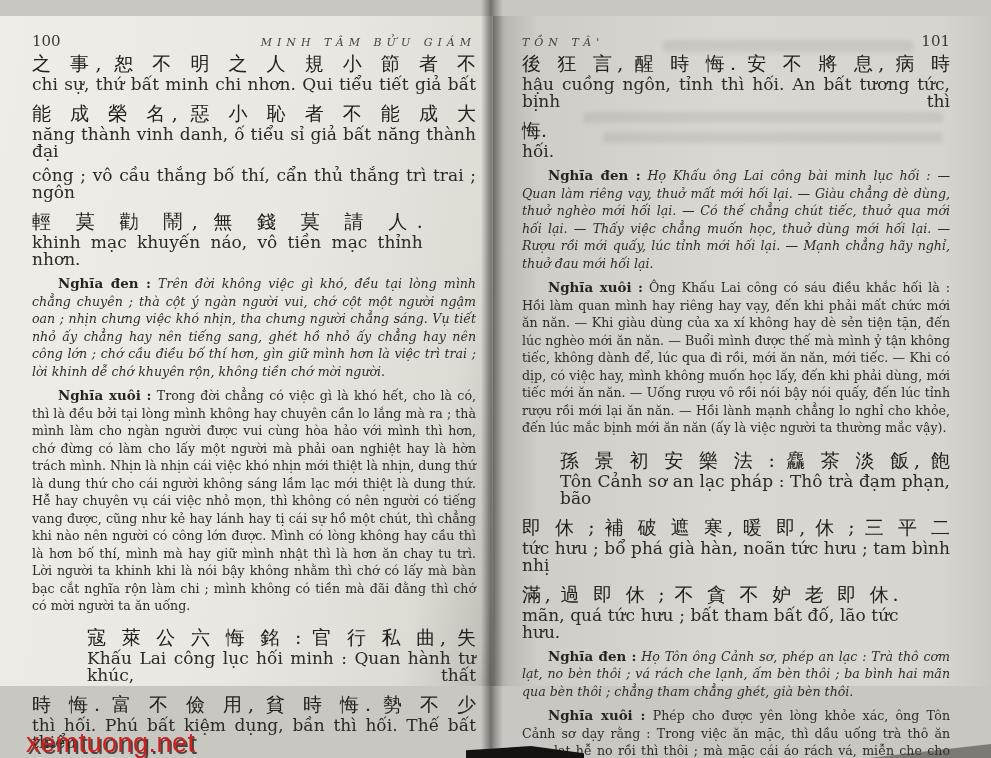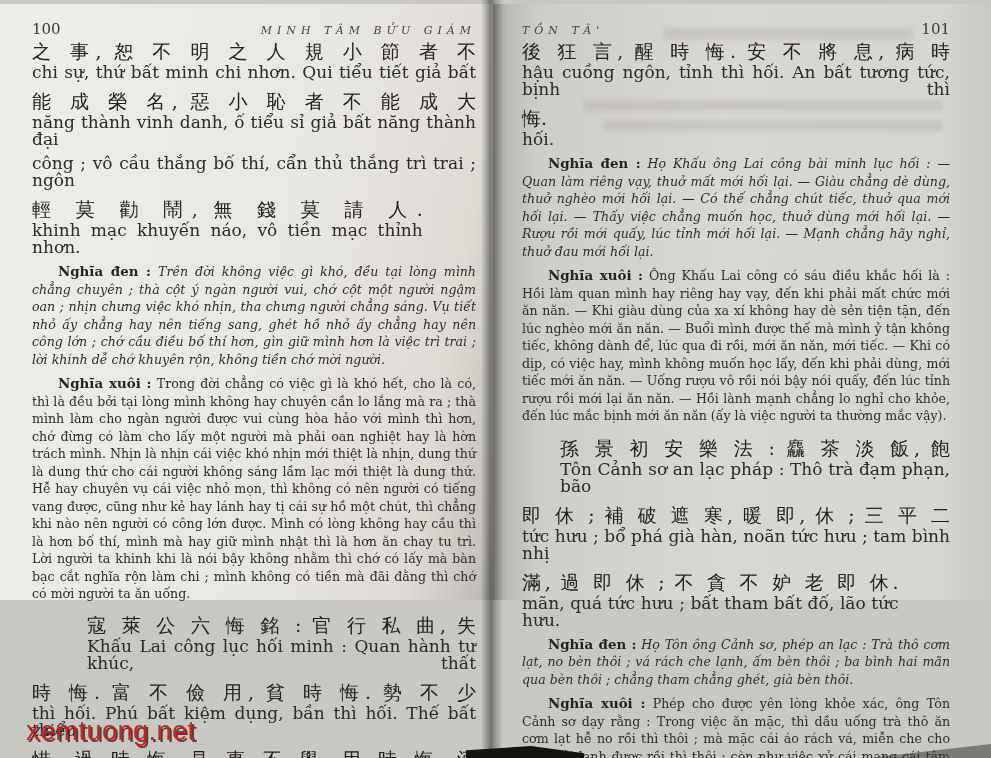--- a/index.html
+++ b/index.html
@@ -1,21 +1,21 @@
 <!DOCTYPE html>
 <html><head>
 <meta charset="utf-8">
 <style>
   html,body{margin:0;padding:0;}
   body{width:991px;height:758px;position:relative;overflow:hidden;
        font-family:"DejaVu Serif",serif;background:#c9c7c1;}
   .stage{position:absolute;inset:0;}
 
   
-  .page{position:absolute;top:4px;height:596px;}
+  .page{position:absolute;top:16px;height:670px;}
   .page-left{left:0;width:493px;
     background:linear-gradient(100deg,#efede8 0%,#e9e7e1 55%,#ddDBd4 85%,#c2c0b9 97%,#a9a7a0 100%);}
   .page-right{left:493px;width:498px;
     background:linear-gradient(90deg,#9b9993 0%,#bcbab4 3%,#cfcdc7 9%,#d9d7d1 45%,#d7d5cf 90%,#cac8c2 100%);}
   .gutter-shadow{position:absolute;left:481px;top:0;width:22px;height:758px;
     background:linear-gradient(90deg,rgba(30,28,24,0) 0%,rgba(30,28,24,.50) 45%,rgba(30,28,24,.28) 65%,rgba(30,28,24,0) 100%);}
   .gutter-wedge{position:absolute;left:466px;top:741px;width:118px;height:17px;background:#15130f;
     clip-path:polygon(0 55%,55% 30%,100% 72%,100% 100%,0 100%);}
   .corner-sliver{position:absolute;left:868px;top:744px;width:123px;height:14px;background:rgba(60,58,52,.55);
     clip-path:polygon(0 100%,100% 0,100% 100%);}

